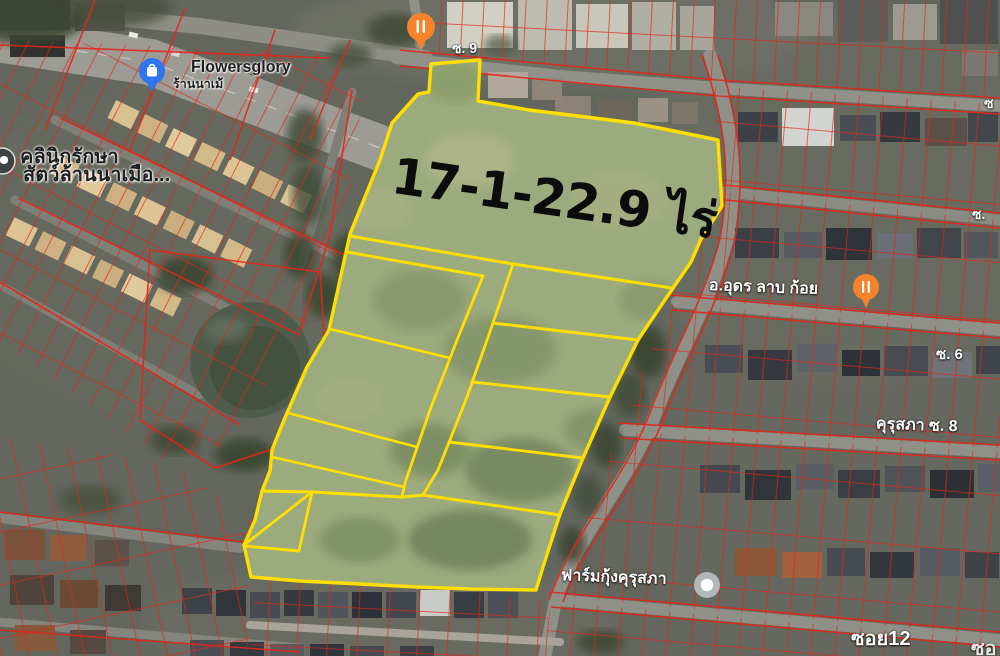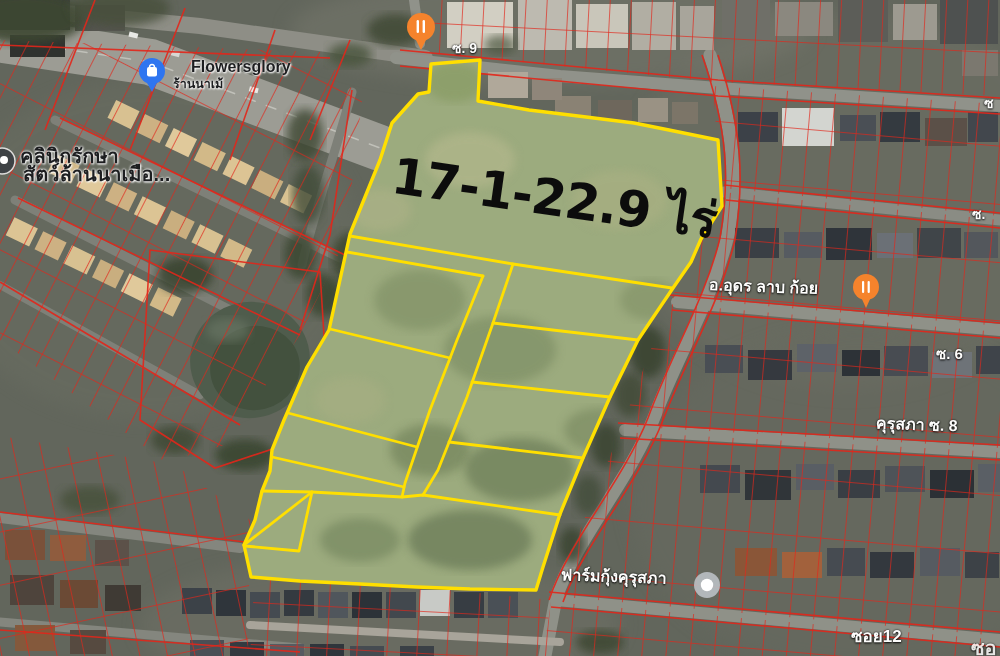--- a/index.html
+++ b/index.html
@@ -334,19 +334,19 @@
 <div class="lbl street" style="left:452px;top:41px;font-size:14px;">ซ. 9</div>
 
 <div class="lbl street" style="left:709px;top:279px;font-size:16px;transform:rotate(2deg);">อ.อุดร ลาบ ก้อย</div>
 
 <div class="lbl street" style="left:936px;top:330px;font-size:15px;margin-top:16px;">ซ. 6</div>
 
 <div class="lbl street" style="left:876px;top:417px;font-size:16px;transform:rotate(2deg);">คุรุสภา ซ. 8</div>
 
 <div class="lbl street" style="left:561px;top:569px;font-size:16px;transform:rotate(2deg);">ฟาร์มกุ้งคุรุสภา</div>
 
-<div class="lbl street" style="left:851px;top:628px;font-size:17px;">ซอย12</div>
+<div class="lbl street" style="left:851px;top:628px;font-size:20px;">ซอย12</div>
 
 <div class="lbl street" style="left:984px;top:96px;font-size:14px;">ซ</div>
 <div class="lbl street" style="left:972px;top:207px;font-size:14px;">ซ.</div>
 <div class="lbl street" style="left:971px;top:638px;font-size:20px;opacity:.85;">ซอ</div>
 
 </div>
 
 </body></html>

